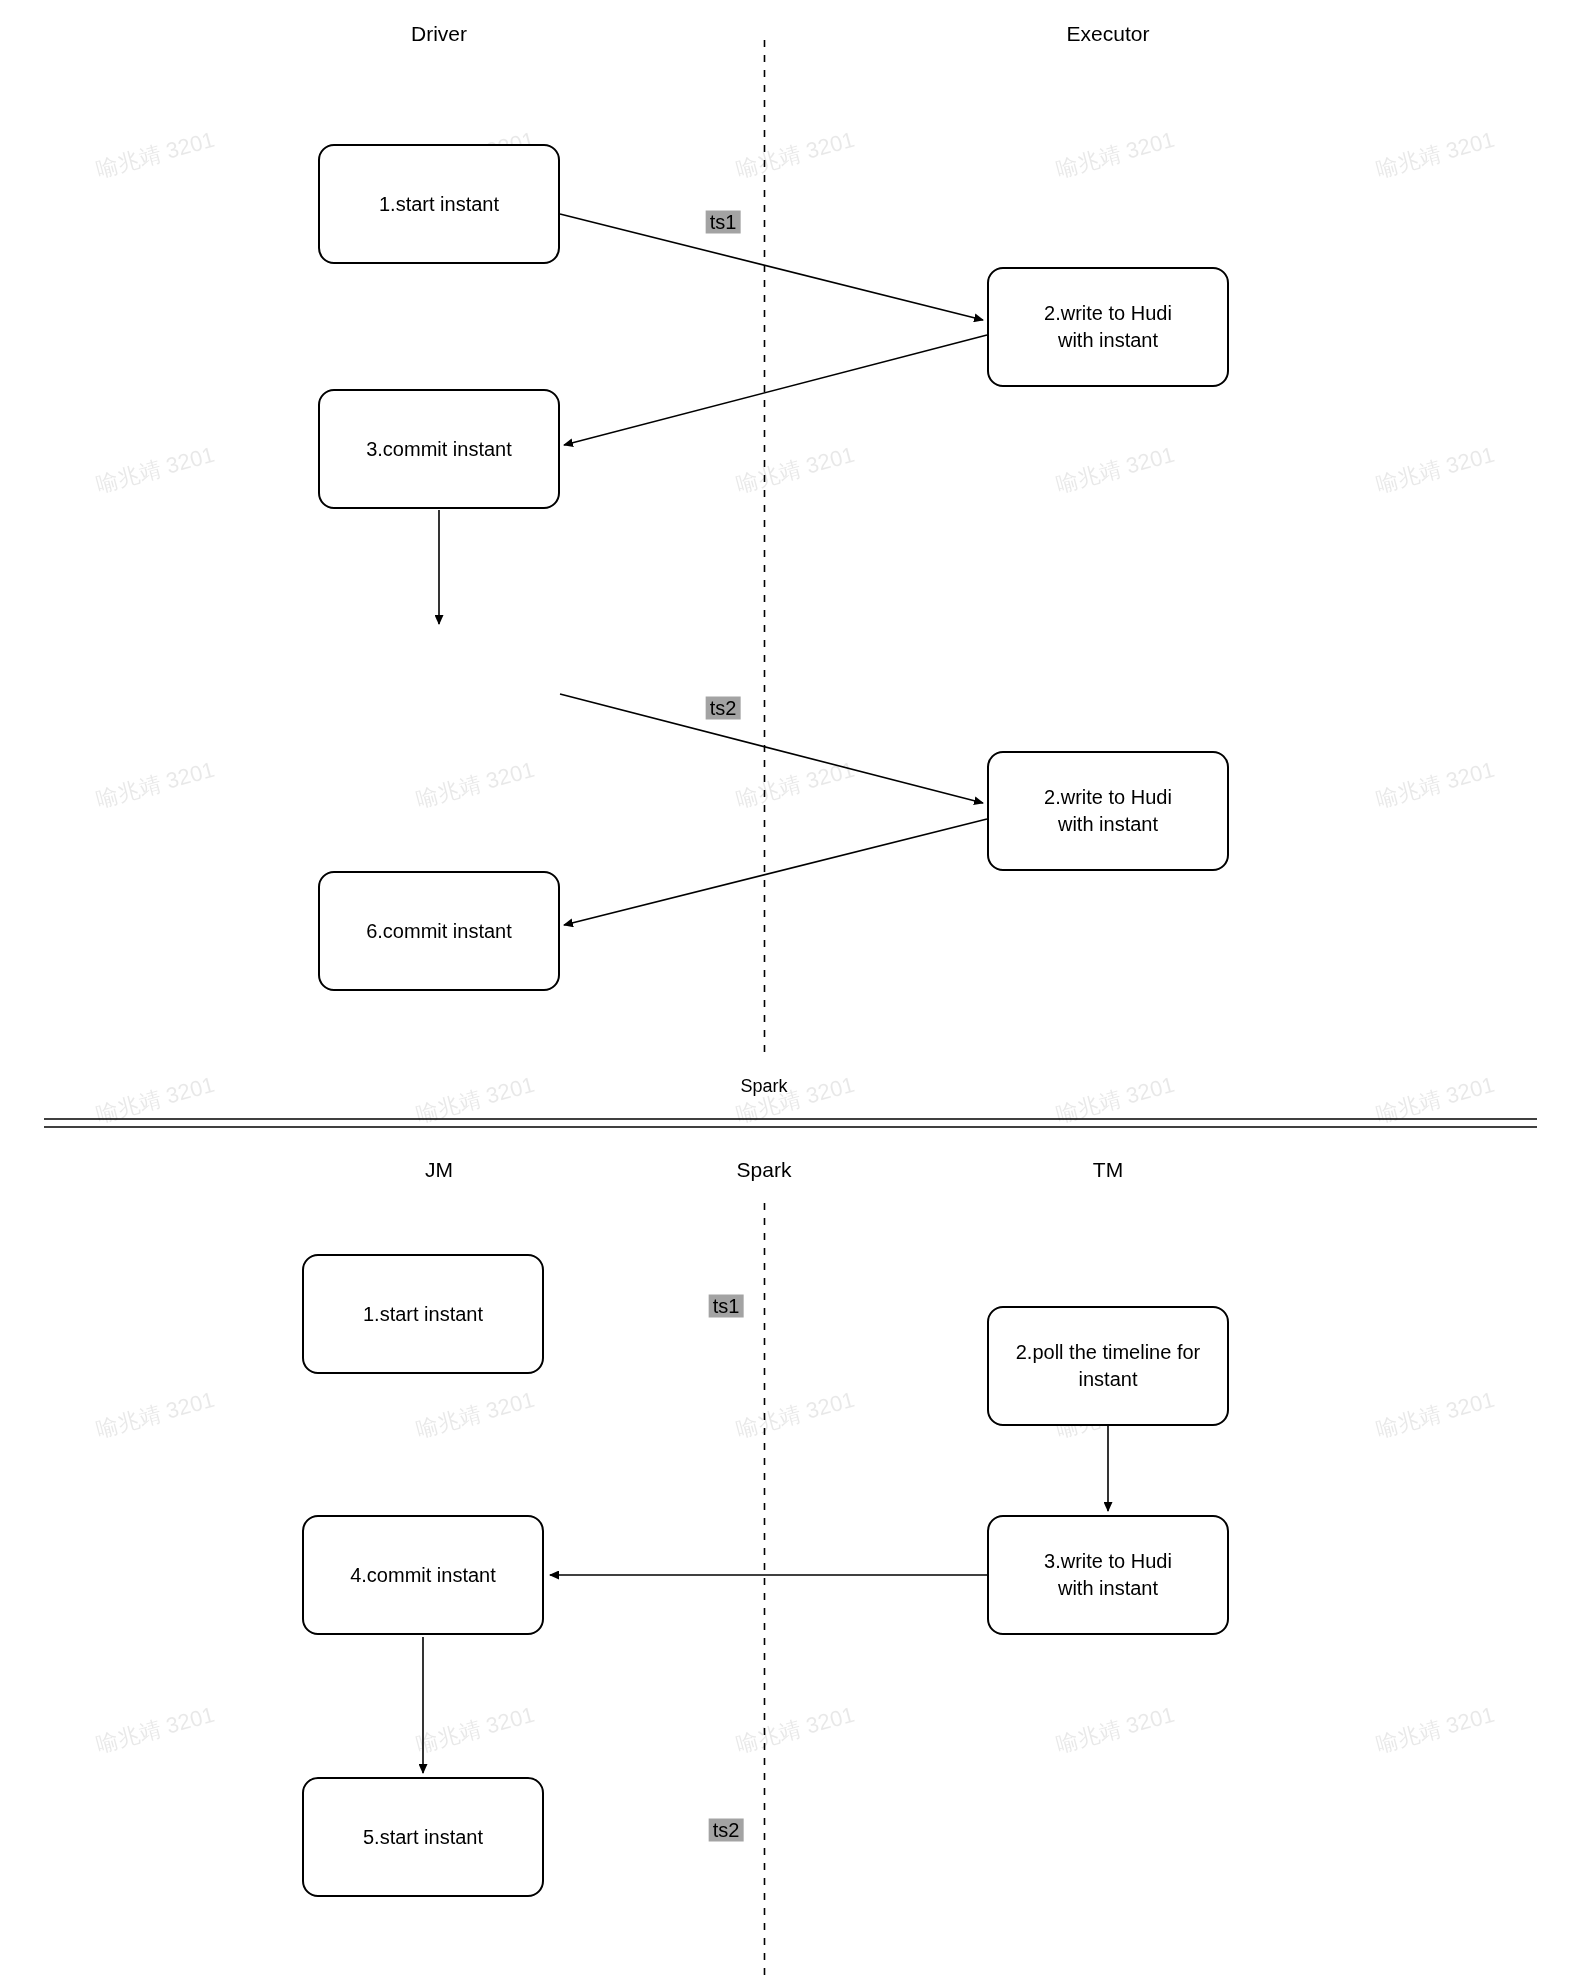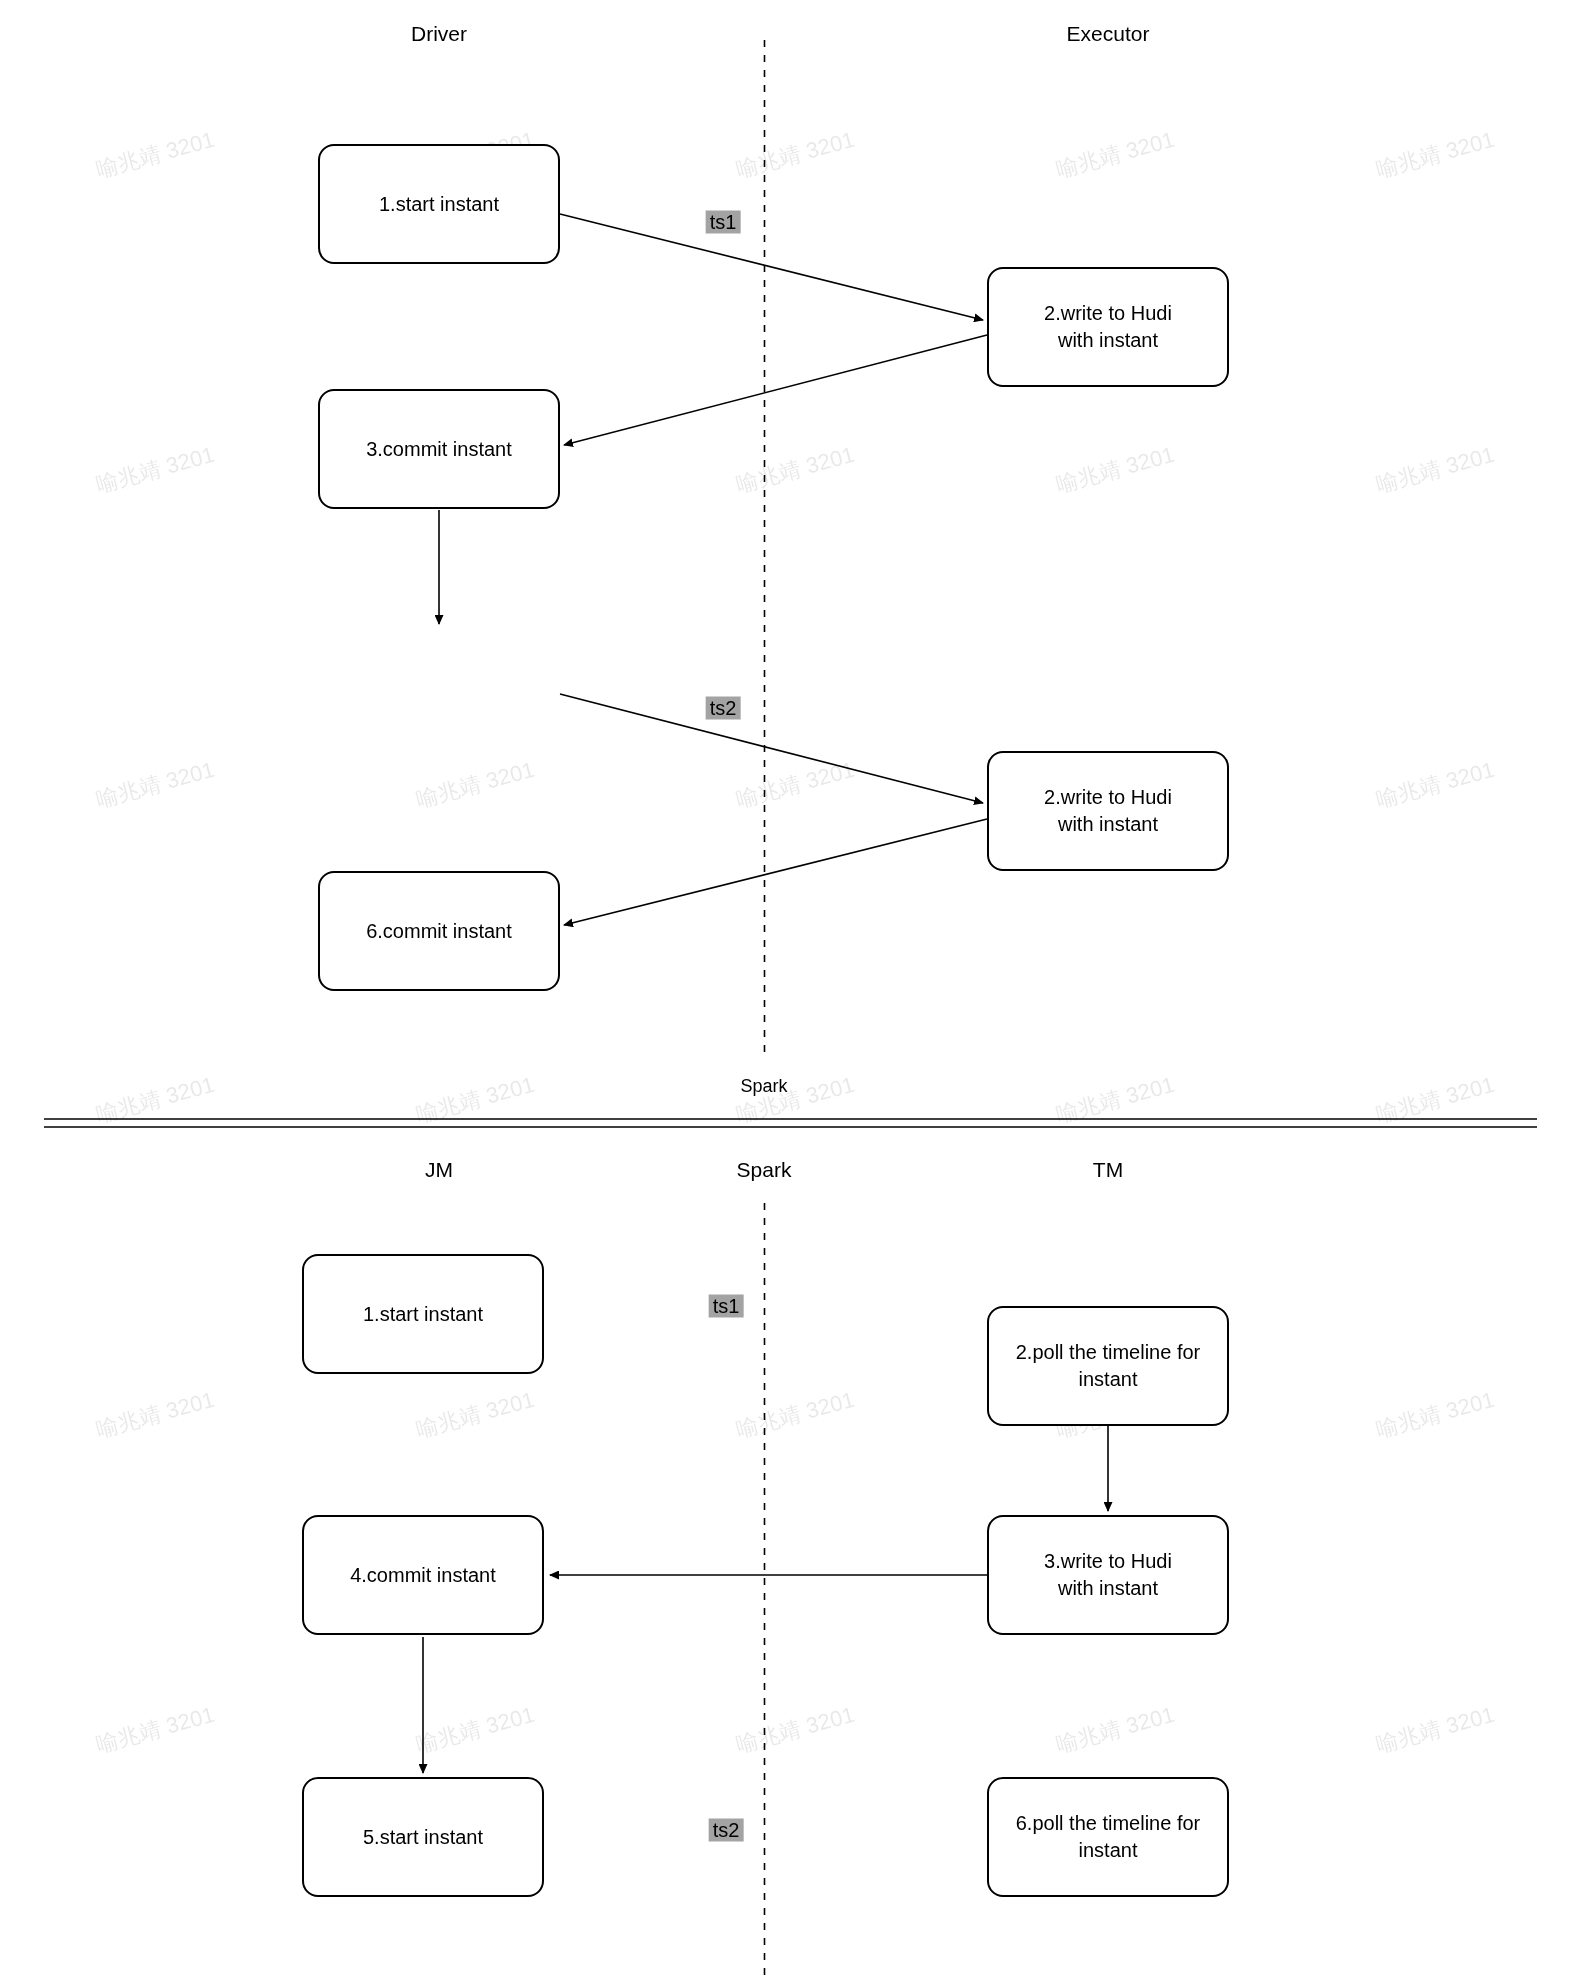--- a/index.html
+++ b/index.html
@@ -188,20 +188,17 @@
   </div>
 
   <div class="node" style="left:987px; top:1515px">
     <span class="lbl narrow">3.write to Hudi with instant</span>
   </div>
 
   <div class="node" style="left:302px; top:1777px">
     <span class="lbl">5.start instant</span>
   </div>
 
-  <div class="node" style="left:987px; top:1777px">
-    <span class="lbl">6.poll the timeline for instant</span>
-  </div>
 
   <div class="ts-label" style="left:726px; top:1306px">ts1</div>
   <div class="ts-label" style="left:726px; top:1830px">ts2</div>
 
 </div>
 
 </body></html>

